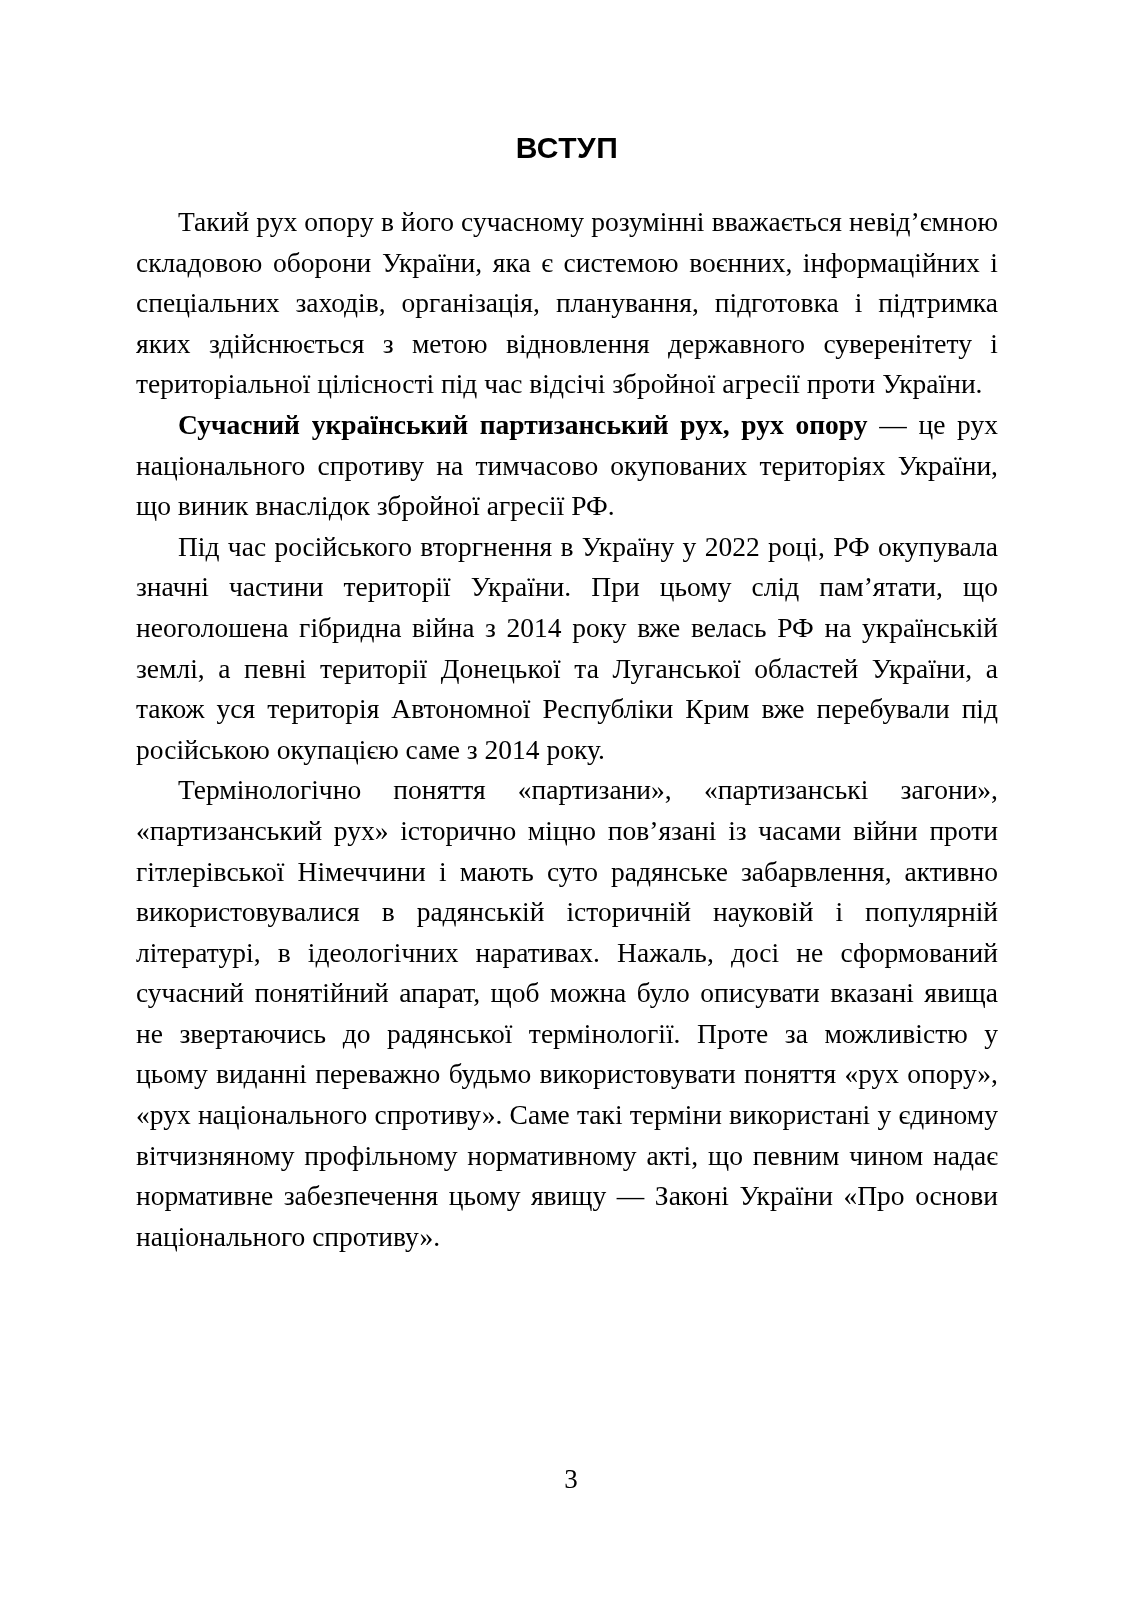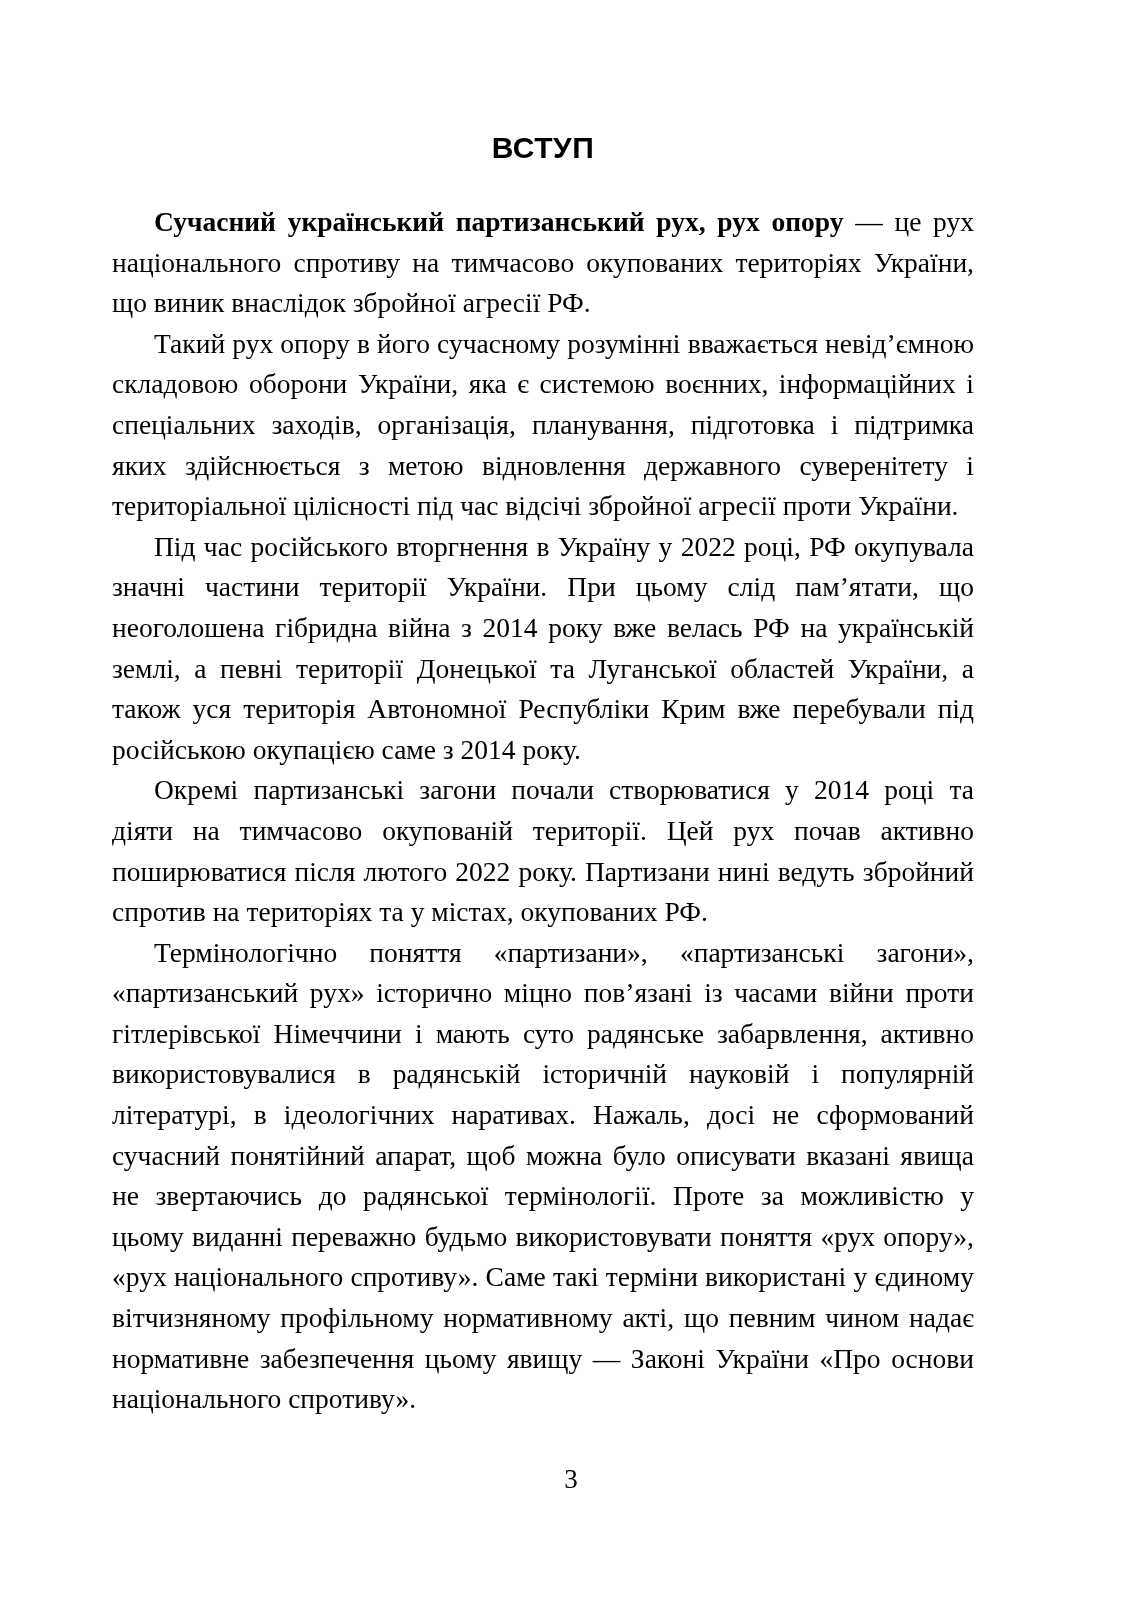--- a/index.html
+++ b/index.html
@@ -11,21 +11,21 @@
   .page {
     position: relative;
     width: 1142px;
     height: 1615px;
     background: #ffffff;
     box-sizing: border-box;
     overflow: hidden;
   }
   .content {
     position: absolute;
-    left: 112px;
+    left: 136px;
     top: 0;
     width: 862px;
   }
   .page-title {
     font-family: "Liberation Sans", sans-serif;
     font-weight: bold;
     font-size: 30px;
     letter-spacing: 0.5px;
     text-align: center;
     color: #000000;
@@ -67,27 +67,26 @@
 <body>
 
 <div class="page">
 
   <div class="content">
 
     <h1 class="page-title">ВСТУП</h1>
 
     <div class="body-block">
 
+      <p>Такий рух опору в його сучасному розумінні вважається невід’ємною складовою оборони України, яка є системою воєнних, інформаційних і спеціальних заходів, організація, планування, підготовка і підтримка яких здійснюється з метою відновлення державного суверенітету і територіальної цілісності під час відсічі збройної агресії проти України.</p>
+
       <p><span class="lead">Сучасний український партизанський рух, рух опору</span><span> — це рух національного спротиву на тимчасово окупованих територіях України, що виник внаслідок збройної агресії РФ.</span></p>
-
-      <p>Такий рух опору в його сучасному розумінні вважається невід’ємною складовою оборони України, яка є системою воєнних, інформаційних і спеціальних заходів, організація, планування, підготовка і підтримка яких здійснюється з метою відновлення державного суверенітету і територіальної цілісності під час відсічі збройної агресії проти України.</p>
 
       <p>Під час російського вторгнення в Україну у 2022 році, РФ окупувала значні частини території України. При цьому слід пам’ятати, що неоголошена гібридна війна з 2014 року вже велась РФ на українській землі, а певні території Донецької та Луганської областей України, а також уся територія Автономної Республіки Крим вже перебували під російською окупацією саме з 2014 року.</p>
 
-      <p>Окремі партизанські загони почали створюватися у 2014 році та діяти на тимчасово окупованій території. Цей рух почав активно поширюватися після лютого 2022 року. Партизани нині ведуть збройний спротив на територіях та у містах, окупованих РФ.</p>
 
       <p>Термінологічно поняття «партизани», «партизанські загони», «партизанський рух» історично міцно пов’язані із часами війни проти гітлерівської Німеччини і мають суто радянське забарвлення, активно використовувалися в радянській історичній науковій і популярній літературі, в ідеологічних наративах. Нажаль, досі не сформований сучасний понятійний апарат, щоб можна було описувати вказані явища не звертаючись до радянської термінології. Проте за можливістю у цьому виданні переважно будьмо використовувати поняття «рух опору», «рух національного спротиву». Саме такі терміни використані у єдиному вітчизняному профільному нормативному акті, що певним чином надає нормативне забезпечення цьому явищу — Законі України «Про основи національного спротиву».</p>
 
 
     </div>
   </div>
 
   <div class="page-number">3</div>
 
 </div>

